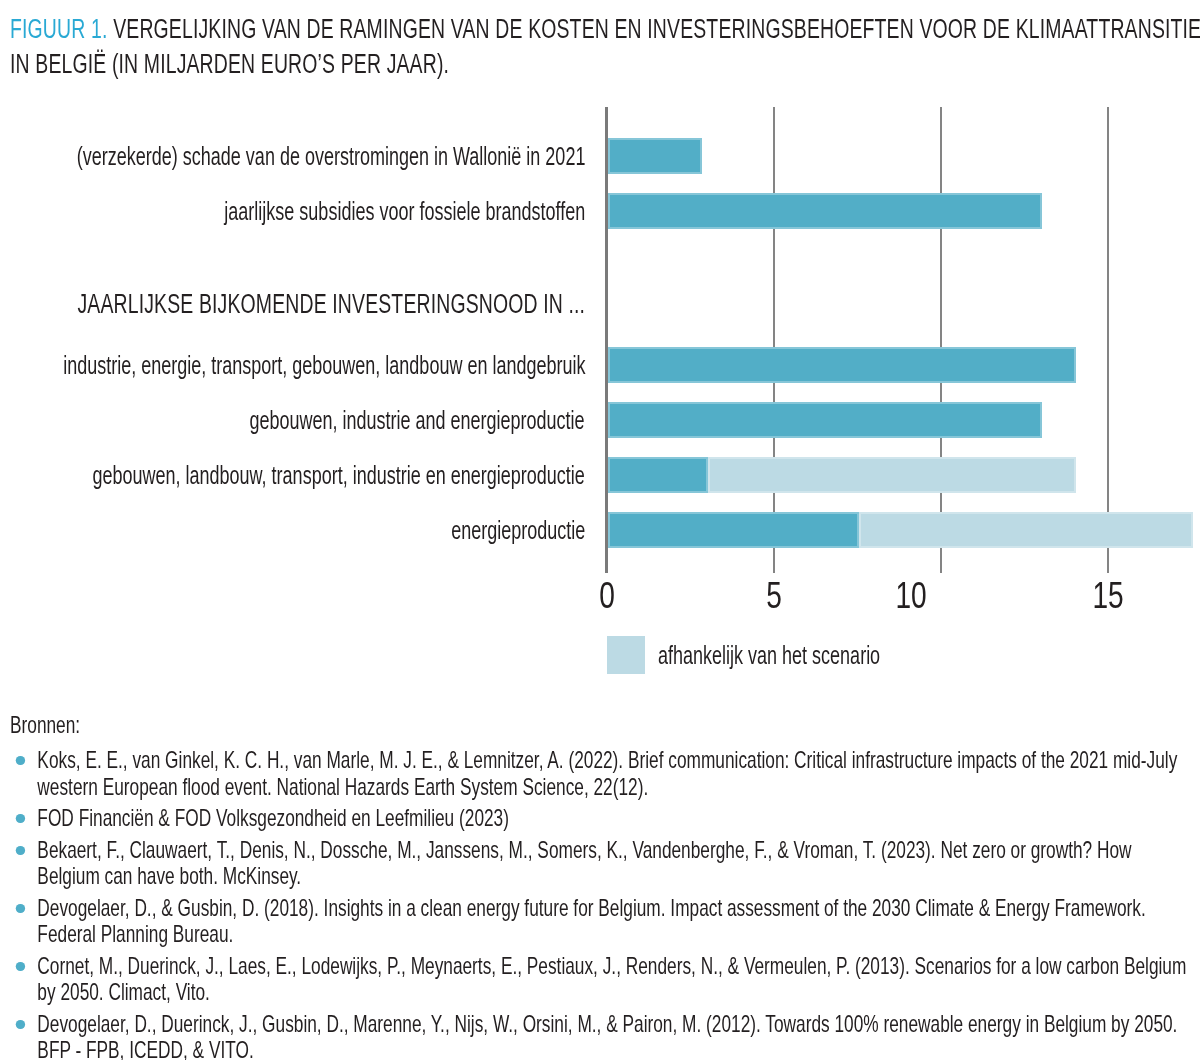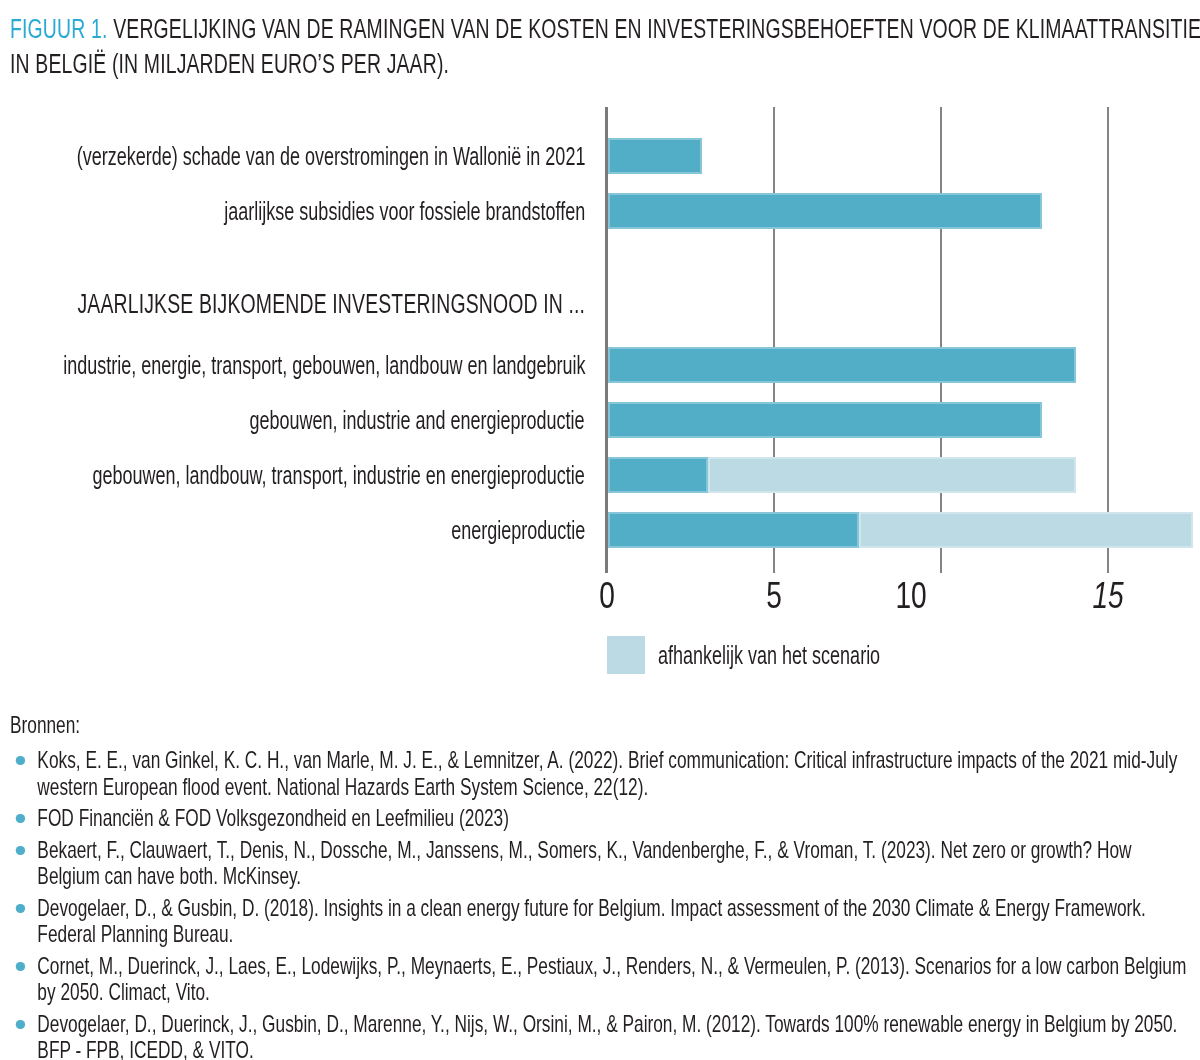--- a/index.html
+++ b/index.html
@@ -59,21 +59,21 @@
   <div id="chart">
     <div id="section-header" class="cond-r">JAARLIJKSE BIJKOMENDE INVESTERINGSNOOD IN ...</div>
 
   <div class="axisline" style="left: 605px;"></div>
       <div class="tick-label" style="left: 557px;"><span class="tick-inner">0</span></div>
       <div class="gridline" style="left: 773px;"></div>
       <div class="tick-label" style="left: 724px;"><span class="tick-inner">5</span></div>
       <div class="gridline" style="left: 940px;"></div>
       <div class="tick-label" style="left: 861px;"><span class="tick-inner">10</span></div>
       <div class="gridline" style="left: 1107px;"></div>
-      <div class="tick-label" style="left: 1058px; font-style: italic;"><span class="tick-inner">15</span></div>
+      <div class="tick-label" style="left: 1058px;"><span class="tick-inner">15</span></div>
       <div class="bar" title="(verzekerde) schade van de overstromingen in Wallonië in 2021: 2.8" style="left: 608px; top: 138px; width: 93.52px; background: rgb(82, 174, 199);"></div>
       <div class="cat-label cond-r" style="top: 142px;">(verzekerde) schade van de overstromingen in Wallonië in 2021</div>
       <div class="bar" title="jaarlijkse subsidies voor fossiele brandstoffen: 13" style="left: 608px; top: 193px; width: 434.2px; background: rgb(82, 174, 199);"></div>
       <div class="cat-label cond-r" style="top: 197px;">jaarlijkse subsidies voor fossiele brandstoffen</div>
       <div class="bar" title="industrie, energie, transport, gebouwen, landbouw en landgebruik: 14" style="left: 608px; top: 347px; width: 467.6px; background: rgb(82, 174, 199);"></div>
       <div class="cat-label cond-r" style="top: 351px;">industrie, energie, transport, gebouwen, landbouw en landgebruik</div>
       <div class="bar" title="gebouwen, industrie and energieproductie: 13" style="left: 608px; top: 402px; width: 434.2px; background: rgb(82, 174, 199);"></div>
       <div class="cat-label cond-r" style="top: 406px;">gebouwen, industrie and energieproductie</div>
       <div class="bar" title="gebouwen, landbouw, transport, industrie en energieproductie: 3" style="left: 608px; top: 457px; width: 100.2px; background: rgb(82, 174, 199);"></div>
       <div class="bar" style="left: 708.2px; top: 457px; width: 367.4px; background: rgb(188, 218, 228);"></div>

